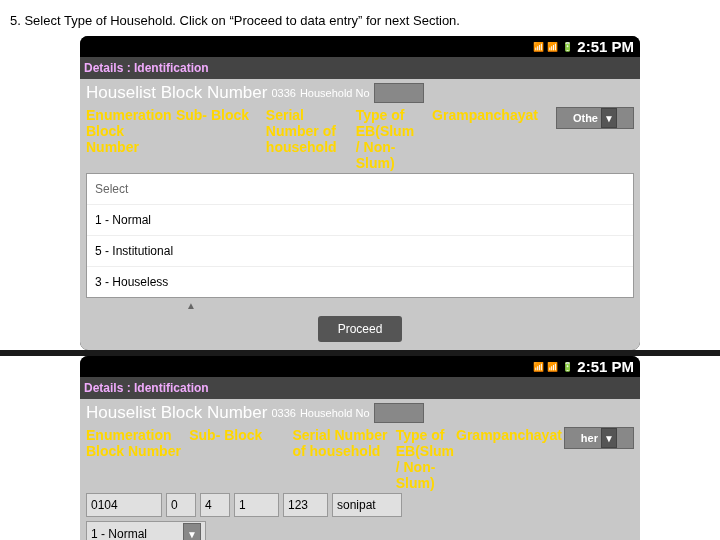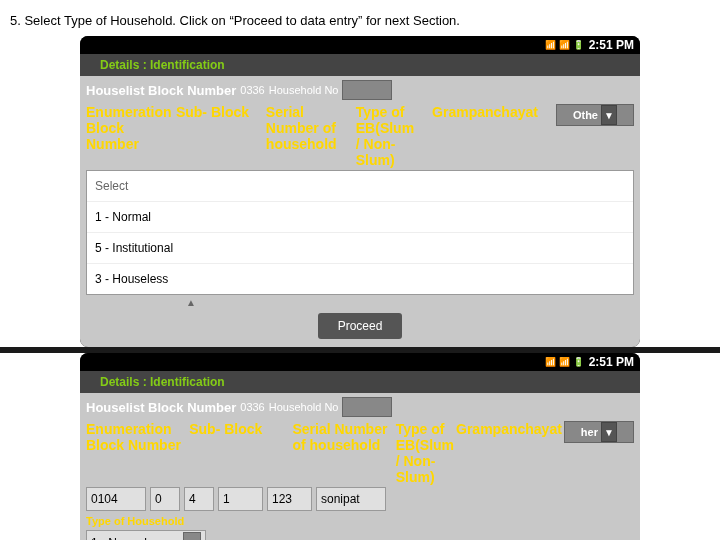--- a/index.html
+++ b/index.html
@@ -37,57 +37,57 @@
       padding: 2px 6px;
       font-size: 10px;
       gap: 4px;
     }
     .status-icons {
       display: flex;
       align-items: center;
       gap: 3px;
     }
     .status-time {
-      font-size: 12px;
+      font-size: 15px;
       font-weight: bold;
     }
 
     
     .screen {
       background: #c8c8c8;
       padding: 0;
     }
 
     
     .app-header {
       background: #444;
-      color: #84cc16;
-      font-size: 12px;
-      font-weight: bold;
-      padding: 4px 20px;
+      color: #f0abfc;
+      font-size: 12px;
+      font-weight: bold;
+      padding: 4px 4px;
     }
 
     
     .form-area {
       background: #c8c8c8;
       padding: 4px 6px;
     }
 
     
     .info-row {
       display: flex;
       align-items: center;
       gap: 4px;
       margin-bottom: 4px;
       font-size: 11px;
     }
     .info-label {
       color: #fff;
-      font-weight: bold;
-      font-size: 13px;
+      font-weight: normal;
+      font-size: 17px;
     }
     .input-box {
       background: #888;
       border: 1px solid #666;
       color: #fff;
       padding: 2px 4px;
       font-size: 11px;
       min-width: 50px;
       height: 20px;
     }
@@ -178,21 +178,21 @@
       margin-bottom: 4px;
     }
     .data-input {
       background: #e0e0e0;
       border: 1px solid #999;
       color: #000;
       padding: 2px 4px;
       font-size: 12px;
       height: 24px;
     }
-    .data-input.wide { width: 60px; }
+    .data-input.wide { width: 76px; }
     .data-input.narrow { width: 30px; }
     .data-input.medium { width: 45px; }
     .data-input.long { width: 70px; }
 
     
     .toh-label {
       color: #ffd700;
       font-weight: bold;
       font-size: 11px;
       margin-bottom: 3px;
@@ -348,21 +348,20 @@
     <div class="data-row">
       <input class="data-input wide" type="text" value="0104" style="">
       <input class="data-input narrow" type="text" value="0" style="">
       <input class="data-input narrow" type="text" value="4" style="">
       <input class="data-input medium" type="text" value="1" style="">
       <input class="data-input medium" type="text" value="123" style="">
       <input class="data-input long" type="text" value="sonipat" style="">
     </div>
 
     
-    <div class="toh-label">Type of Household</div>
 
     
     <div class="normal-dropdown" style="margin-bottom:4px;">
       <span>1 - Normal</span>
       <div class="normal-arrow">▼</div>
     </div>
 
     
     <button class="proceed-orange">Proceed</button>
   </div>

